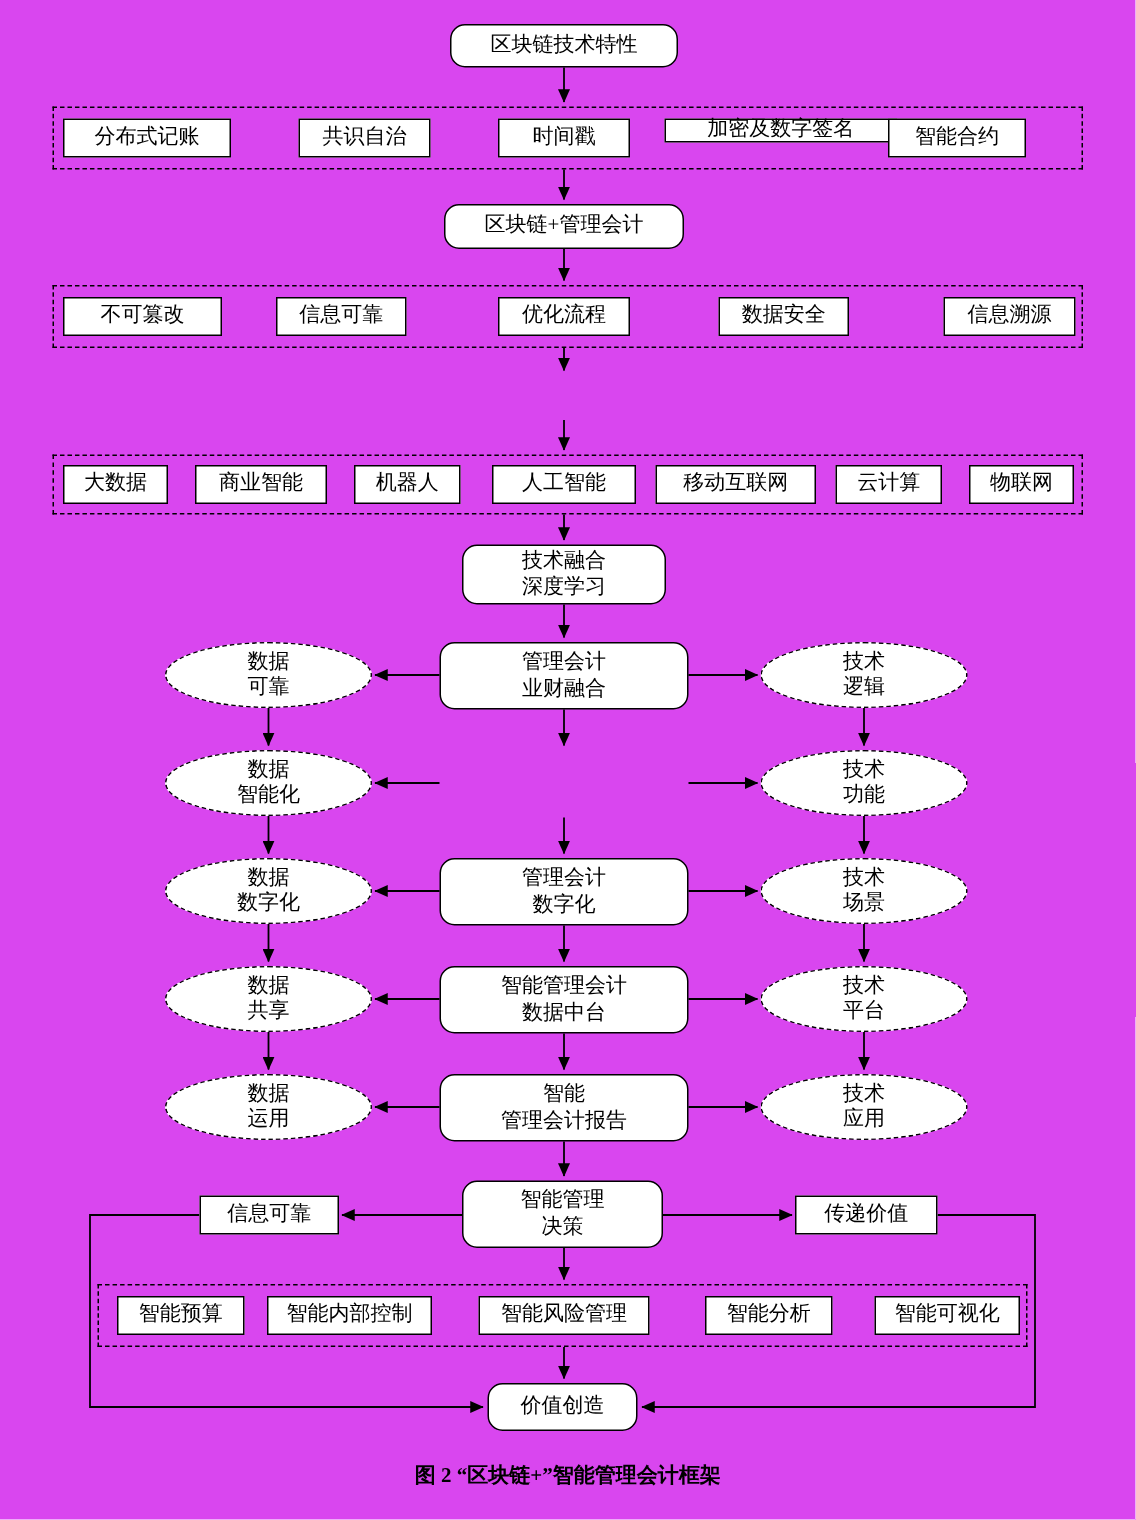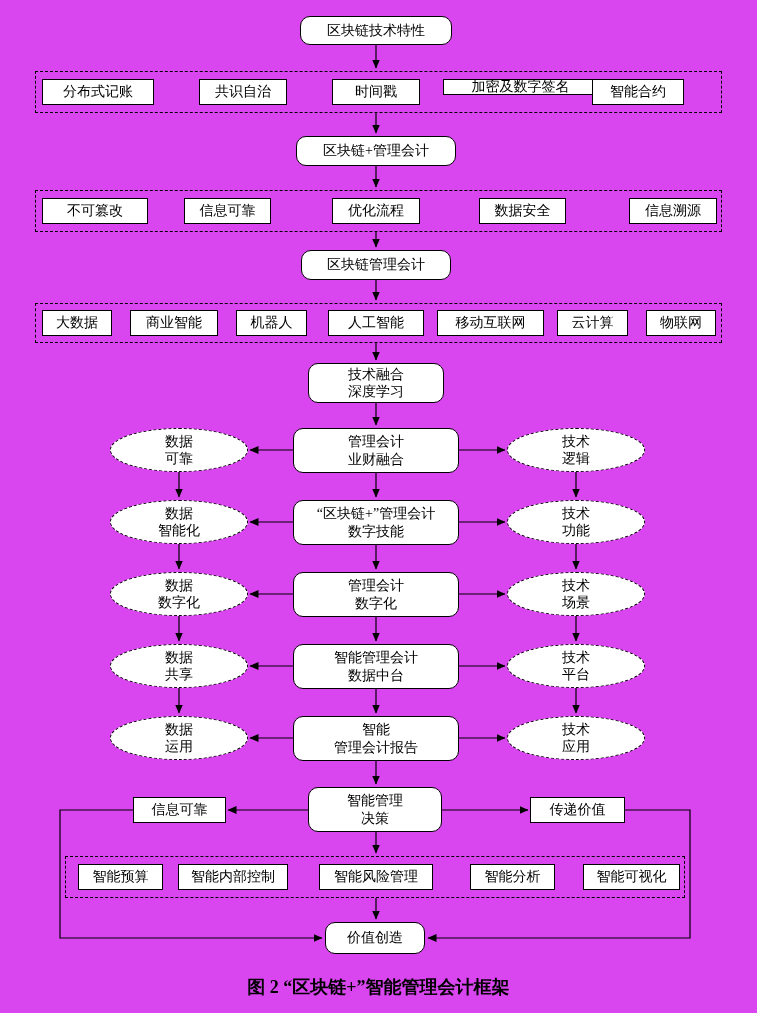--- a/index.html
+++ b/index.html
@@ -8,21 +8,21 @@
   .canvas { position:relative; width:757px; height:1013px; background:#d946ef; overflow:hidden; }
   .connectors { position:absolute; left:0; top:0; width:757px; height:1013px; pointer-events:none; }
   .node {
     position:absolute; display:flex; align-items:center; justify-content:center;
     text-align:center; background:#fff; border:1px solid #000;
     font-size:14px; line-height:1.25; white-space:pre-line; z-index:2;
   }
   .rnode { border-radius:10px; }
   .ellipse { border:1px dashed #000; border-radius:50%; }
   .dashed-group { position:absolute; border:1px dashed #000; background:transparent; z-index:0; }
-  .caption { position:absolute; left:0; width:757px; text-align:center; font-weight:bold; font-size:18px; z-index:2; }
+  .caption { position:absolute; left:0; width:757px; text-align:center; font-weight:bold; font-size:14px; z-index:2; }
   svg { z-index:1; }
 </style>
 </head>
 <body>
 
 <div class="canvas">
 
   <div class="dashed-group" style="left:35px;top:71px;width:687px;height:42px"></div>
   <div class="dashed-group" style="left:35px;top:190px;width:687px;height:42px"></div>
   <div class="dashed-group" style="left:35px;top:303px;width:687px;height:40px"></div>
@@ -89,21 +89,20 @@
   <div class="node" style="left:592px;top:79px;width:92px;height:26px">智能合约</div>
 
   <div class="node rnode" style="left:296px;top:136px;width:160px;height:30px">区块链+管理会计</div>
 
   <div class="node" style="left:42px;top:198px;width:106px;height:26px">不可篡改</div>
   <div class="node" style="left:184px;top:198px;width:87px;height:26px">信息可靠</div>
   <div class="node" style="left:332px;top:198px;width:88px;height:26px">优化流程</div>
   <div class="node" style="left:479px;top:198px;width:87px;height:26px">数据安全</div>
   <div class="node" style="left:629px;top:198px;width:88px;height:26px">信息溯源</div>
 
-  <div class="node rnode" style="left:301px;top:250px;width:150px;height:30px">区块链管理会计</div>
 
   <div class="node" style="left:42px;top:310px;width:70px;height:26px">大数据</div>
   <div class="node" style="left:130px;top:310px;width:88px;height:26px">商业智能</div>
   <div class="node" style="left:236px;top:310px;width:71px;height:26px">机器人</div>
   <div class="node" style="left:328px;top:310px;width:96px;height:26px">人工智能</div>
   <div class="node" style="left:437px;top:310px;width:107px;height:26px">移动互联网</div>
   <div class="node" style="left:557px;top:310px;width:71px;height:26px">云计算</div>
   <div class="node" style="left:646px;top:310px;width:70px;height:26px">物联网</div>
 
   <div class="node rnode" style="left:308px;top:363px;width:136px;height:40px">技术融合
@@ -111,22 +110,20 @@
 
   <div class="node ellipse" style="left:110px;top:428px;width:138px;height:44px">数据
 可靠</div>
   <div class="node rnode" style="left:293px;top:428px;width:166px;height:45px">管理会计
 业财融合</div>
   <div class="node ellipse" style="left:507px;top:428px;width:138px;height:44px">技术
 逻辑</div>
 
   <div class="node ellipse" style="left:110px;top:500px;width:138px;height:44px">数据
 智能化</div>
-  <div class="node rnode" style="left:293px;top:500px;width:166px;height:45px">“区块链+”管理会计
-数字技能</div>
   <div class="node ellipse" style="left:507px;top:500px;width:138px;height:44px">技术
 功能</div>
 
   <div class="node ellipse" style="left:110px;top:572px;width:138px;height:44px">数据
 数字化</div>
   <div class="node rnode" style="left:293px;top:572px;width:166px;height:45px">管理会计
 数字化</div>
   <div class="node ellipse" style="left:507px;top:572px;width:138px;height:44px">技术
 场景</div>
 

